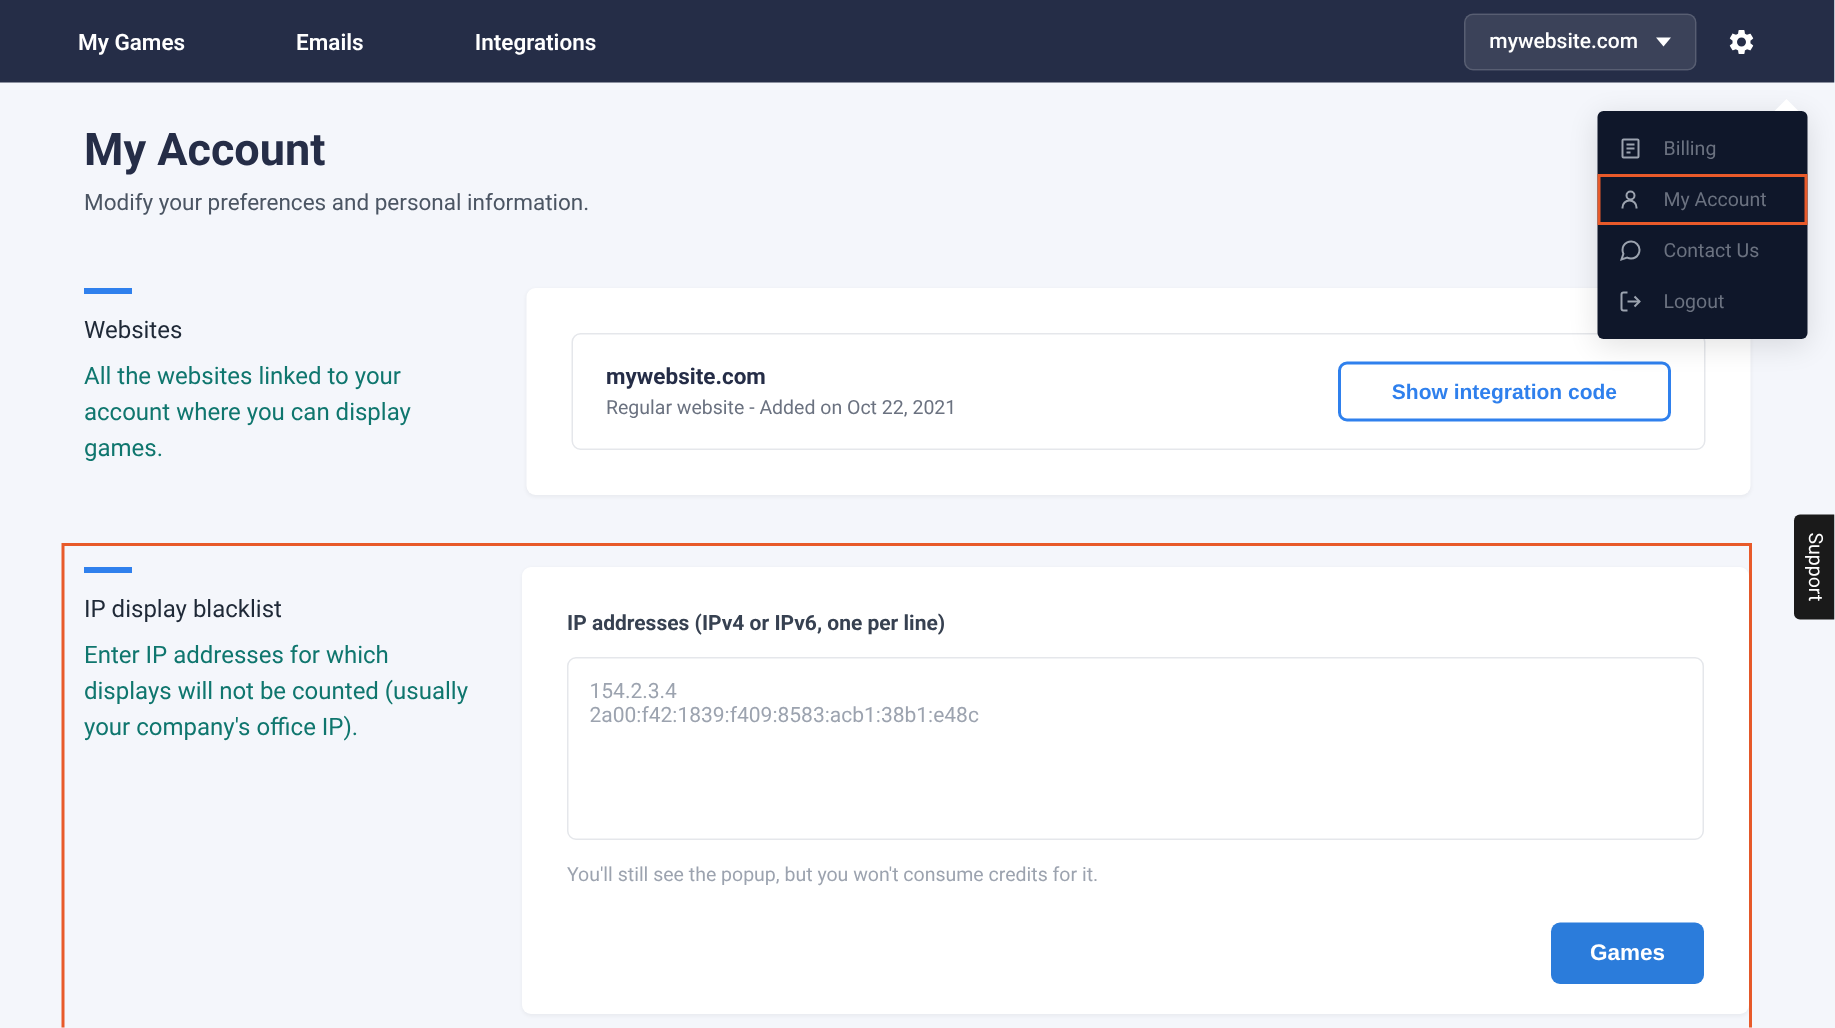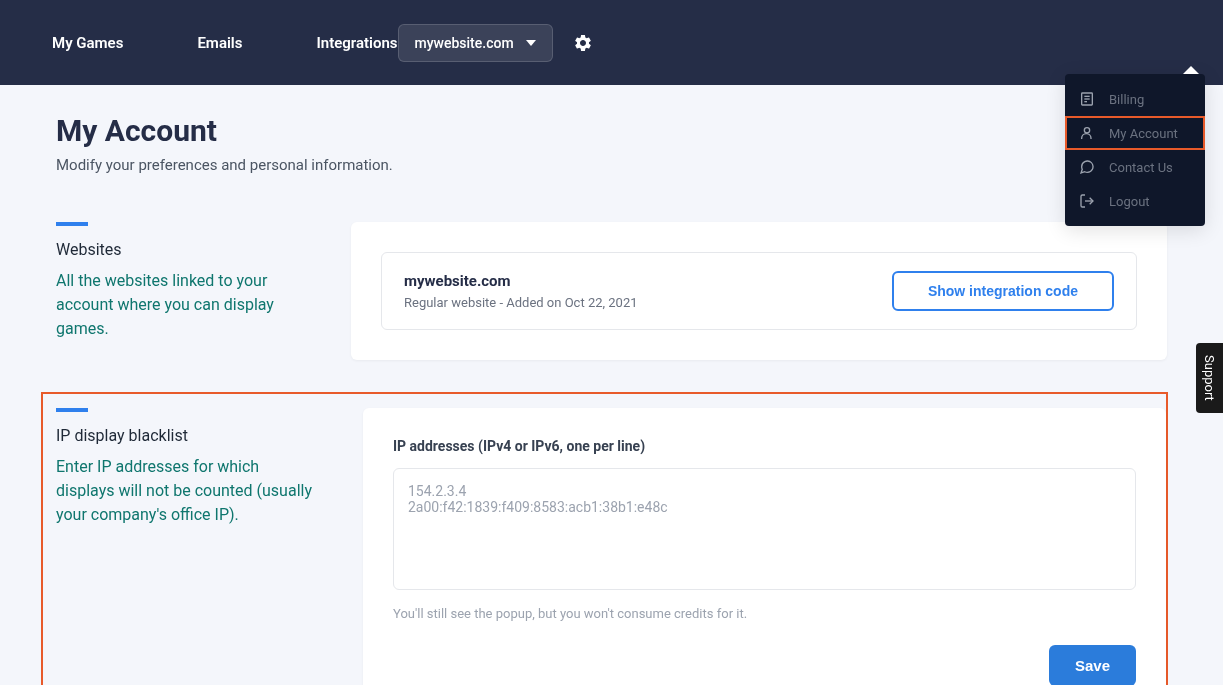--- a/index.html
+++ b/index.html
@@ -7,24 +7,25 @@
       font-family: -apple-system, BlinkMacSystemFont, 'Segoe UI', Roboto, sans-serif;
       background: #f4f6fb;
       width: 1223px;
       height: 685px;
       overflow: hidden;
       position: relative;
     }
     
     .header {
       background: #252d47;
-      height: 85px;
+      height: 55px;
       display: flex;
       align-items: center;
       padding: 0 52px;
+      justify-content: space-between;
     }
     
     .nav-links {
       display: flex;
       gap: 74px;
     }
     
     .nav-link {
       color: #ffffff;
       font-size: 15px;
@@ -203,21 +204,21 @@
       position: relative;
       margin-top: 32px;
       border: 2px solid #e85a2a;
       padding: 14px 0 14px 13px;
       margin-left: -15px;
       margin-right: -1px;
     }
     
     .ip-section {
       display: flex;
-      gap: 42px;
+      gap: 27px;
     }
     
     .ip-section .section-right {
       padding: 30px 30px 20px 30px;
     }
     
     .field-label {
       font-size: 14px;
       font-weight: 700;
       color: #374151;
@@ -351,20 +352,20 @@
       <div class="section-left">
         <div class="blue-bar"></div>
         <div class="section-title">IP display blacklist</div>
         <div class="section-desc">Enter IP addresses for which displays will not be counted (usually your company's office IP).</div>
       </div>
       <div class="section-right">
         <div class="field-label">IP addresses (IPv4 or IPv6, one per line)</div>
         <textarea class="ip-textarea" placeholder="154.2.3.4
 2a00:f42:1839:f409:8583:acb1:38b1:e48c" style=""></textarea>
         <div class="helper-text">You'll still see the popup, but you won't consume credits for it.</div>
-        <button class="save-btn">Save</button>
+        <button class="save-btn">Games</button>
         <div style="clear:both"></div>
       </div>
     </div>
   </div>
 </div>
 
 <div class="support-tab">Support</div>
 
 </body></html>

